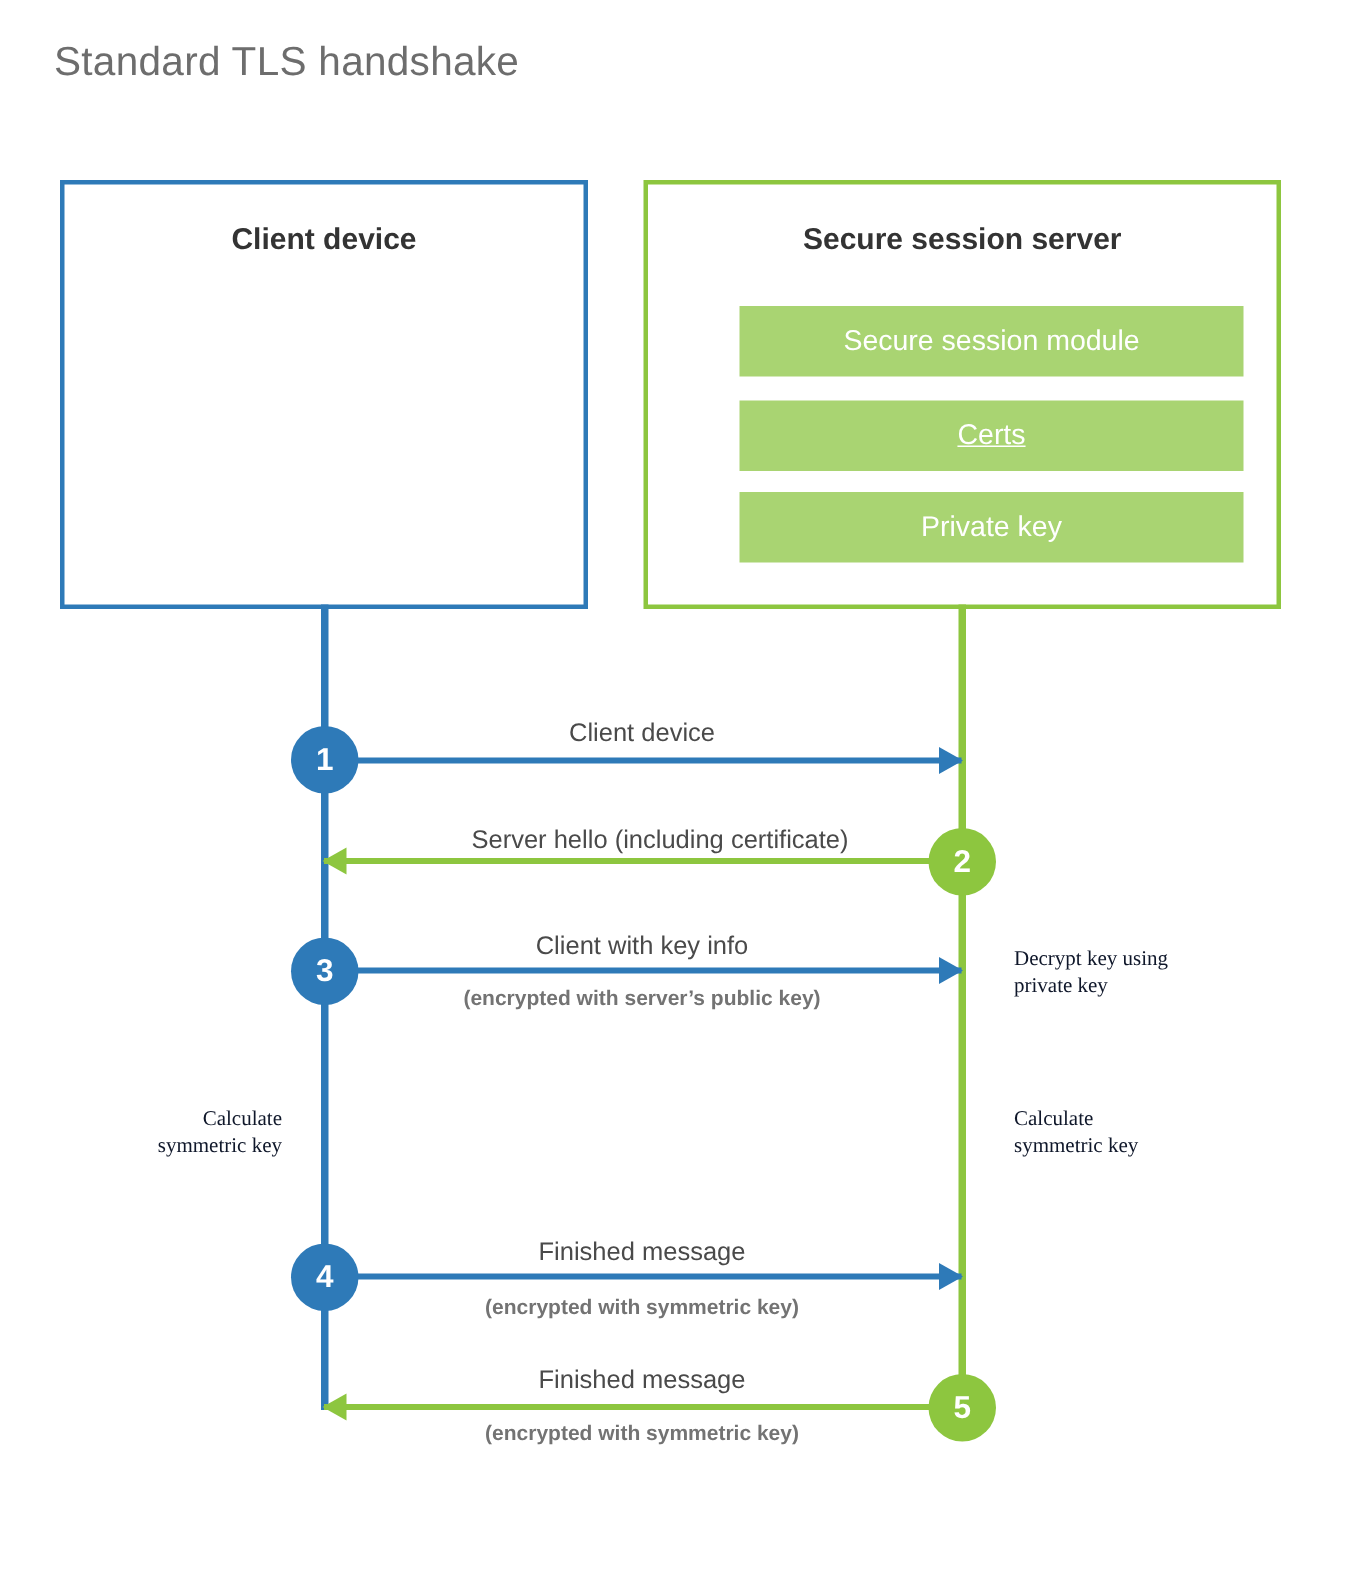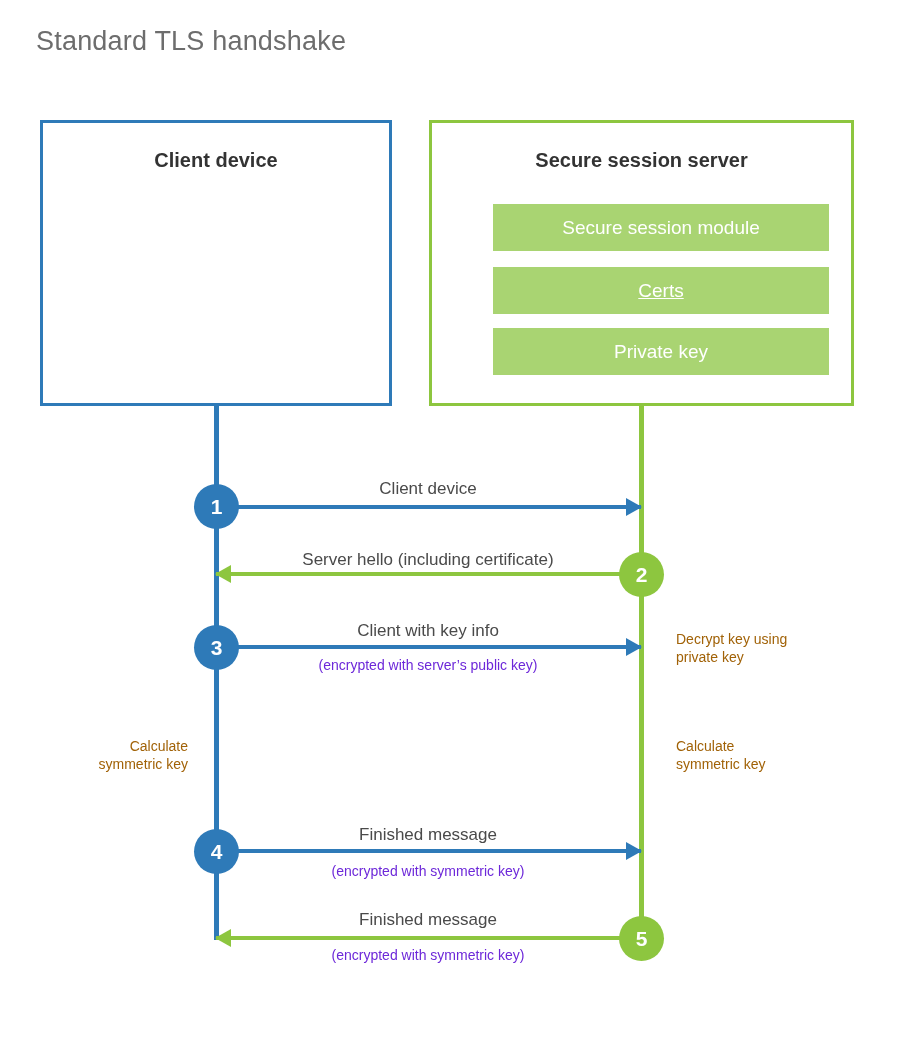--- a/index.html
+++ b/index.html
@@ -166,32 +166,34 @@
     text-align: center;
     font-size: 17px;
     color: #4a4a4a;
     white-space: nowrap;
     transform: translateX(-50%);
   }
   .msg-sublabel {
     position: absolute;
     text-align: left;
     font-size: 14px;
-    color: #6d28d9;
+    color: #737373;
     white-space: nowrap;
     transform: translateX(-50%);
+    font-weight: bold;
   }
 
   
   .side-note {
     position: absolute;
     font-size: 14px;
     line-height: 1.28;
-    color: #a16207;
+    color: #0f172a;
     white-space: pre-line;
+    font-family: Liberation Serif, serif;
   }
   .side-note.right-align { text-align: right; }
   .side-note.left-align  { text-align: left; }
 </style>
 </head>
 <body>
 
 <div id="diagram-root">
 
   <div class="page-title">Standard TLS handshake</div>
@@ -210,21 +212,21 @@
   <div class="lifeline" id="client-lifeline"></div>
   <div class="lifeline" id="server-lifeline"></div>
 
   <div class="msg-label" style="left:428px; top:479px;">Client device</div>
   <div class="msg-arrow to-right blue" style="left:216px; top:505px; width:425px;">
     <div class="shaft"></div>
     <div class="head"></div>
   </div>
   <div class="step-badge blue" style="left:194px; top:484px;">1</div>
 
-  <div class="msg-label" style="left:428px; top:550px;">Server hello (including certificate)</div>
+  <div class="msg-label" style="left:440px; top:550px;">Server hello (including certificate)</div>
   <div class="msg-arrow to-left green" style="left:216px; top:572px; width:425px;">
     <div class="shaft"></div>
     <div class="head"></div>
   </div>
   <div class="step-badge green" style="left:619px; top:552px;">2</div>
 
   <div class="msg-label" style="left:428px; top:621px;">Client with key info</div>
   <div class="msg-arrow to-right blue" style="left:216px; top:645px; width:425px;">
     <div class="shaft"></div>
     <div class="head"></div>

